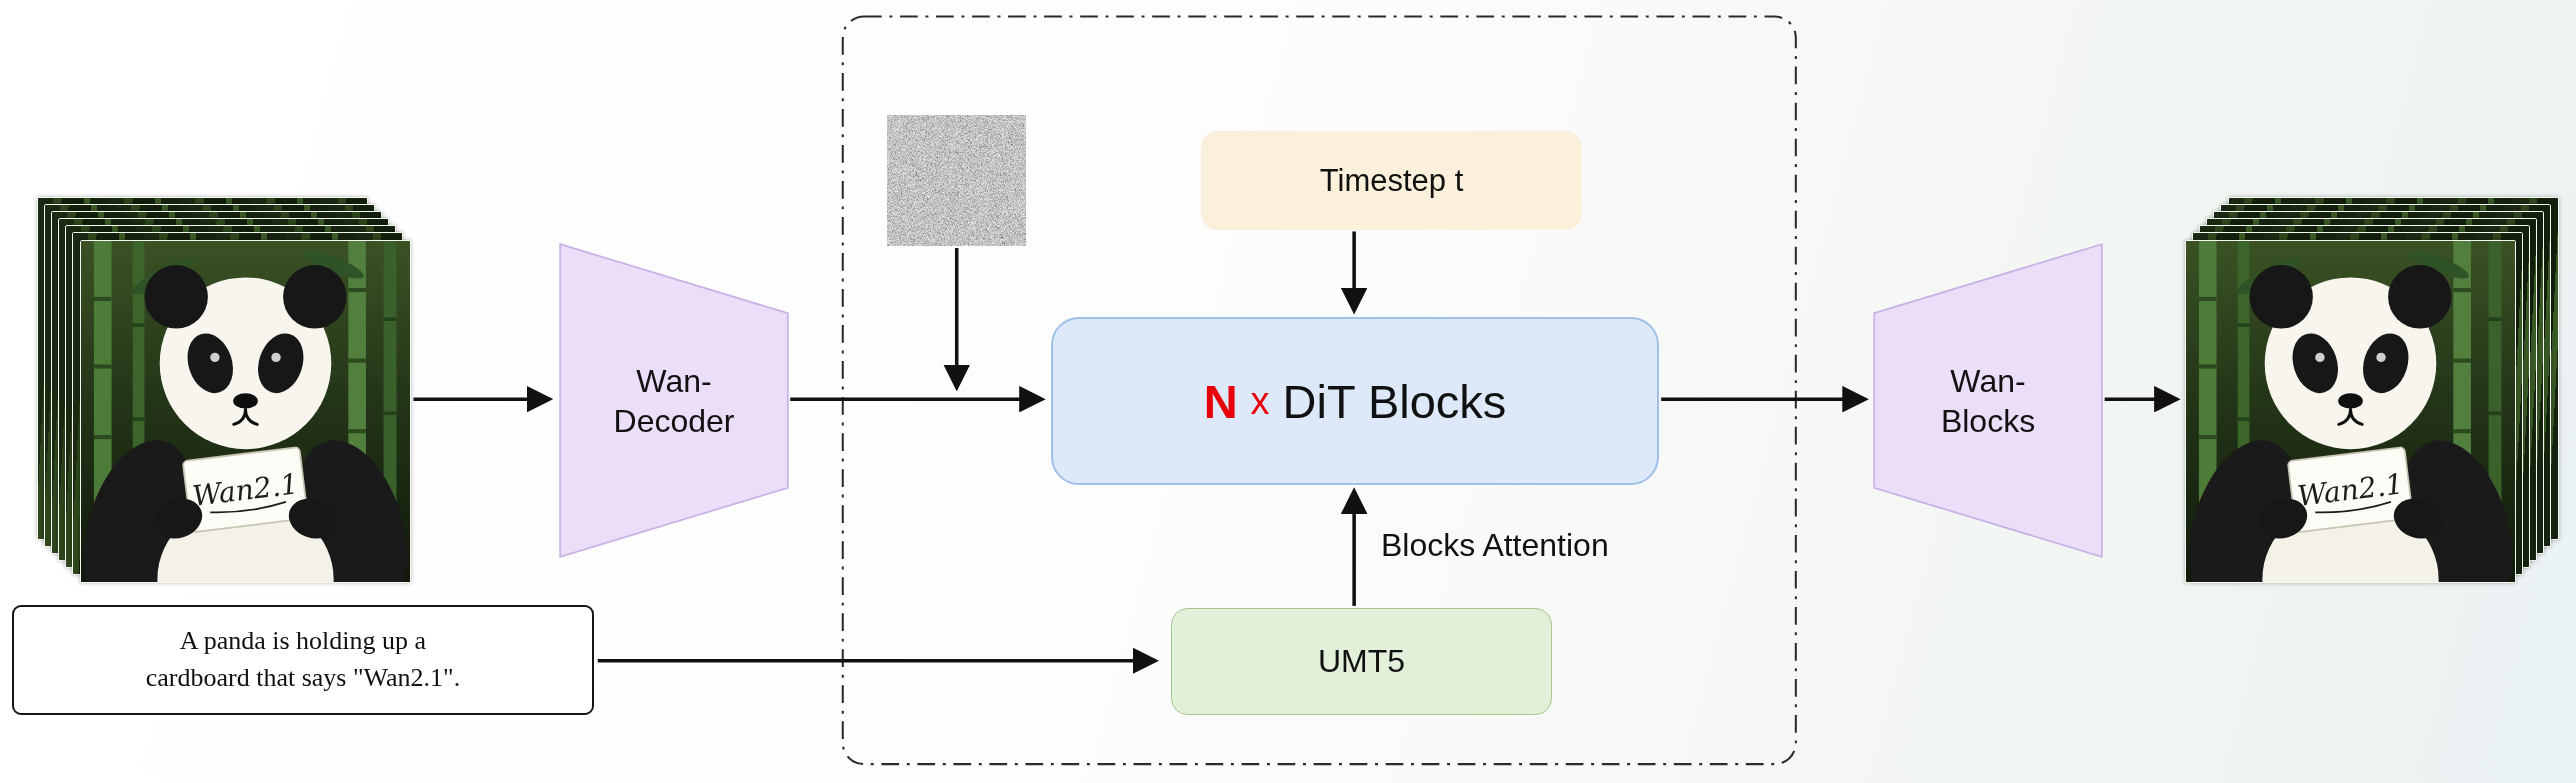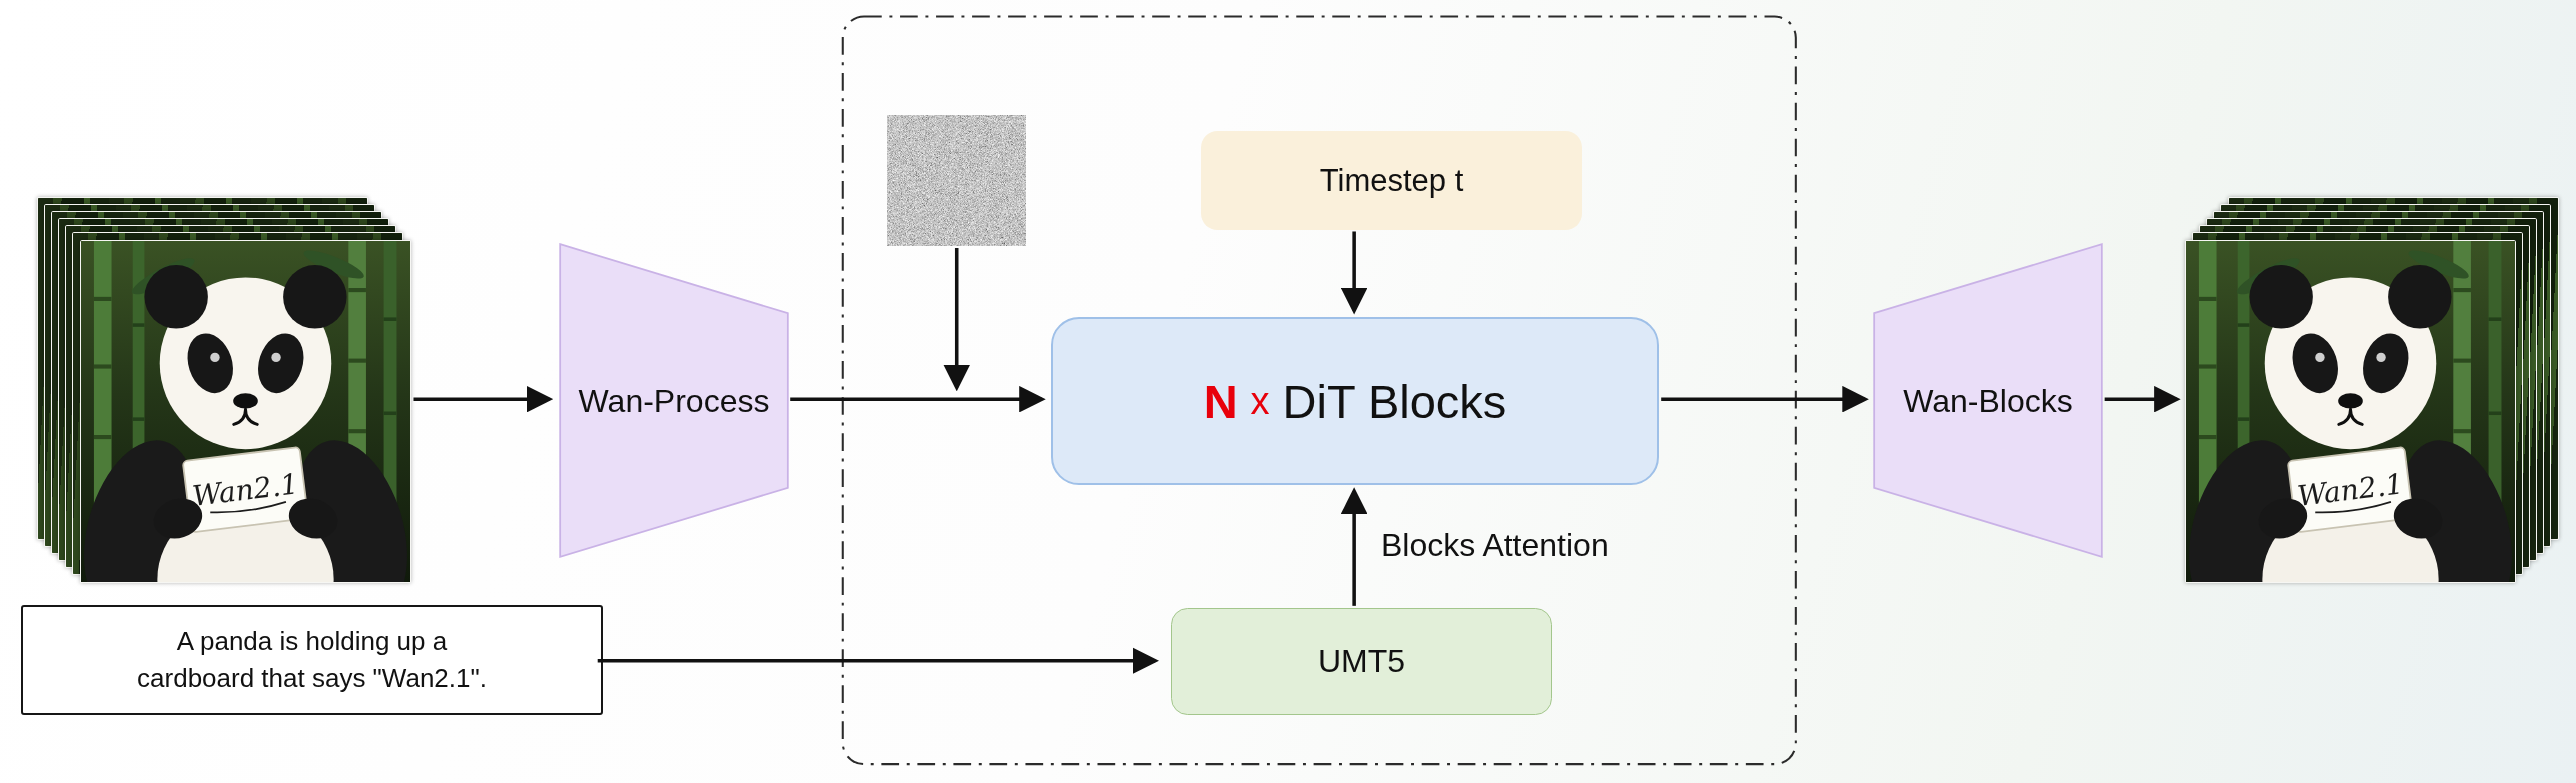--- a/index.html
+++ b/index.html
@@ -32,40 +32,40 @@
   .stack-left  .l5{left:28px;top:28px} .stack-left .l6{left:35px;top:35px}
   .stack-left  .l7{left:43px;top:43px}
   .stack-right .l1{left:43px;top:0} .stack-right .l2{left:35px;top:7px}
   .stack-right .l3{left:28px;top:14px} .stack-right .l4{left:21px;top:21px}
   .stack-right .l5{left:14px;top:28px} .stack-right .l6{left:7px;top:35px}
   .stack-right .l7{left:0;top:43px}
   .panda { width: 100%; height: 100%; display: block; }
 
   
   .prompt-box {
-    position: absolute; left: 21px; top: 605px; width: 582px; height: 110px;
+    position: absolute; left: 12px; top: 605px; width: 582px; height: 110px;
     background: #ffffff; border: 2.4px solid var(--prompt-border, #161616);
-    border-radius: 3px;
+    border-radius: 9px;
     display: flex; flex-direction: column; justify-content: center; align-items: center;
-    font-size: 26px; line-height: 1.42; text-align: center;
+    font-size: 26px; line-height: 1.42; text-align: center; font-family: Liberation Serif, serif;
   }
 
   
   .trap { position: absolute; width: 230px; height: 315px; }
   .encoder { left: 559px; top: 243px; }
   .decoder { left: 1873px; top: 243px; }
   .trap-svg { position: absolute; inset: 0; width: 100%; height: 100%; overflow: visible; }
   .trap-svg polygon {
     fill: var(--encoder-fill, #eadef8);
     stroke: var(--encoder-stroke, #c9b2e6);
     stroke-width: 3;
   }
   .trap-label {
     position: absolute; inset: 0;
-    display: flex; align-items: center; justify-content: center;
+    display: flex; flex-direction: column; align-items: center; justify-content: center;
     font-size: 32px; line-height: 1.25; text-align: center;
   }
 
   
   .diffusion-title {
     position: absolute; left: 1370px; top: 31px; width: 413px;
     text-align: right; font-size: 41px; font-style: italic; color: #111;
   }
   .noise { position: absolute; left: 887px; top: 115px; width: 139px; height: 131px; }
   .noise svg { width: 100%; height: 100%; display: block; }
@@ -184,21 +184,21 @@
     <div>A panda is holding up a</div>
     <div>cardboard that says "Wan2.1".</div>
   </div>
 
   <div class="trap encoder">
     <svg class="trap-svg" viewBox="0 0 390 534" preserveAspectRatio="none">
       <polygon points="2,2 388,119 388,415 2,532"></polygon>
     </svg>
     <div class="trap-label">
       <div>Wan-</div>
-      <div>Process</div>
+      <div>Decoder</div>
     </div>
   </div>
 
 
   <div class="noise">
     <svg viewBox="0 0 236 222" preserveAspectRatio="none">
       <defs>
         <filter id="noiseF" x="0%" y="0%" width="100%" height="100%">
           <feTurbulence type="fractalNoise" baseFrequency="0.9" numOctaves="2" seed="5" stitchTiles="stitch"></feTurbulence>
           <feColorMatrix type="saturate" values="0"></feColorMatrix>

